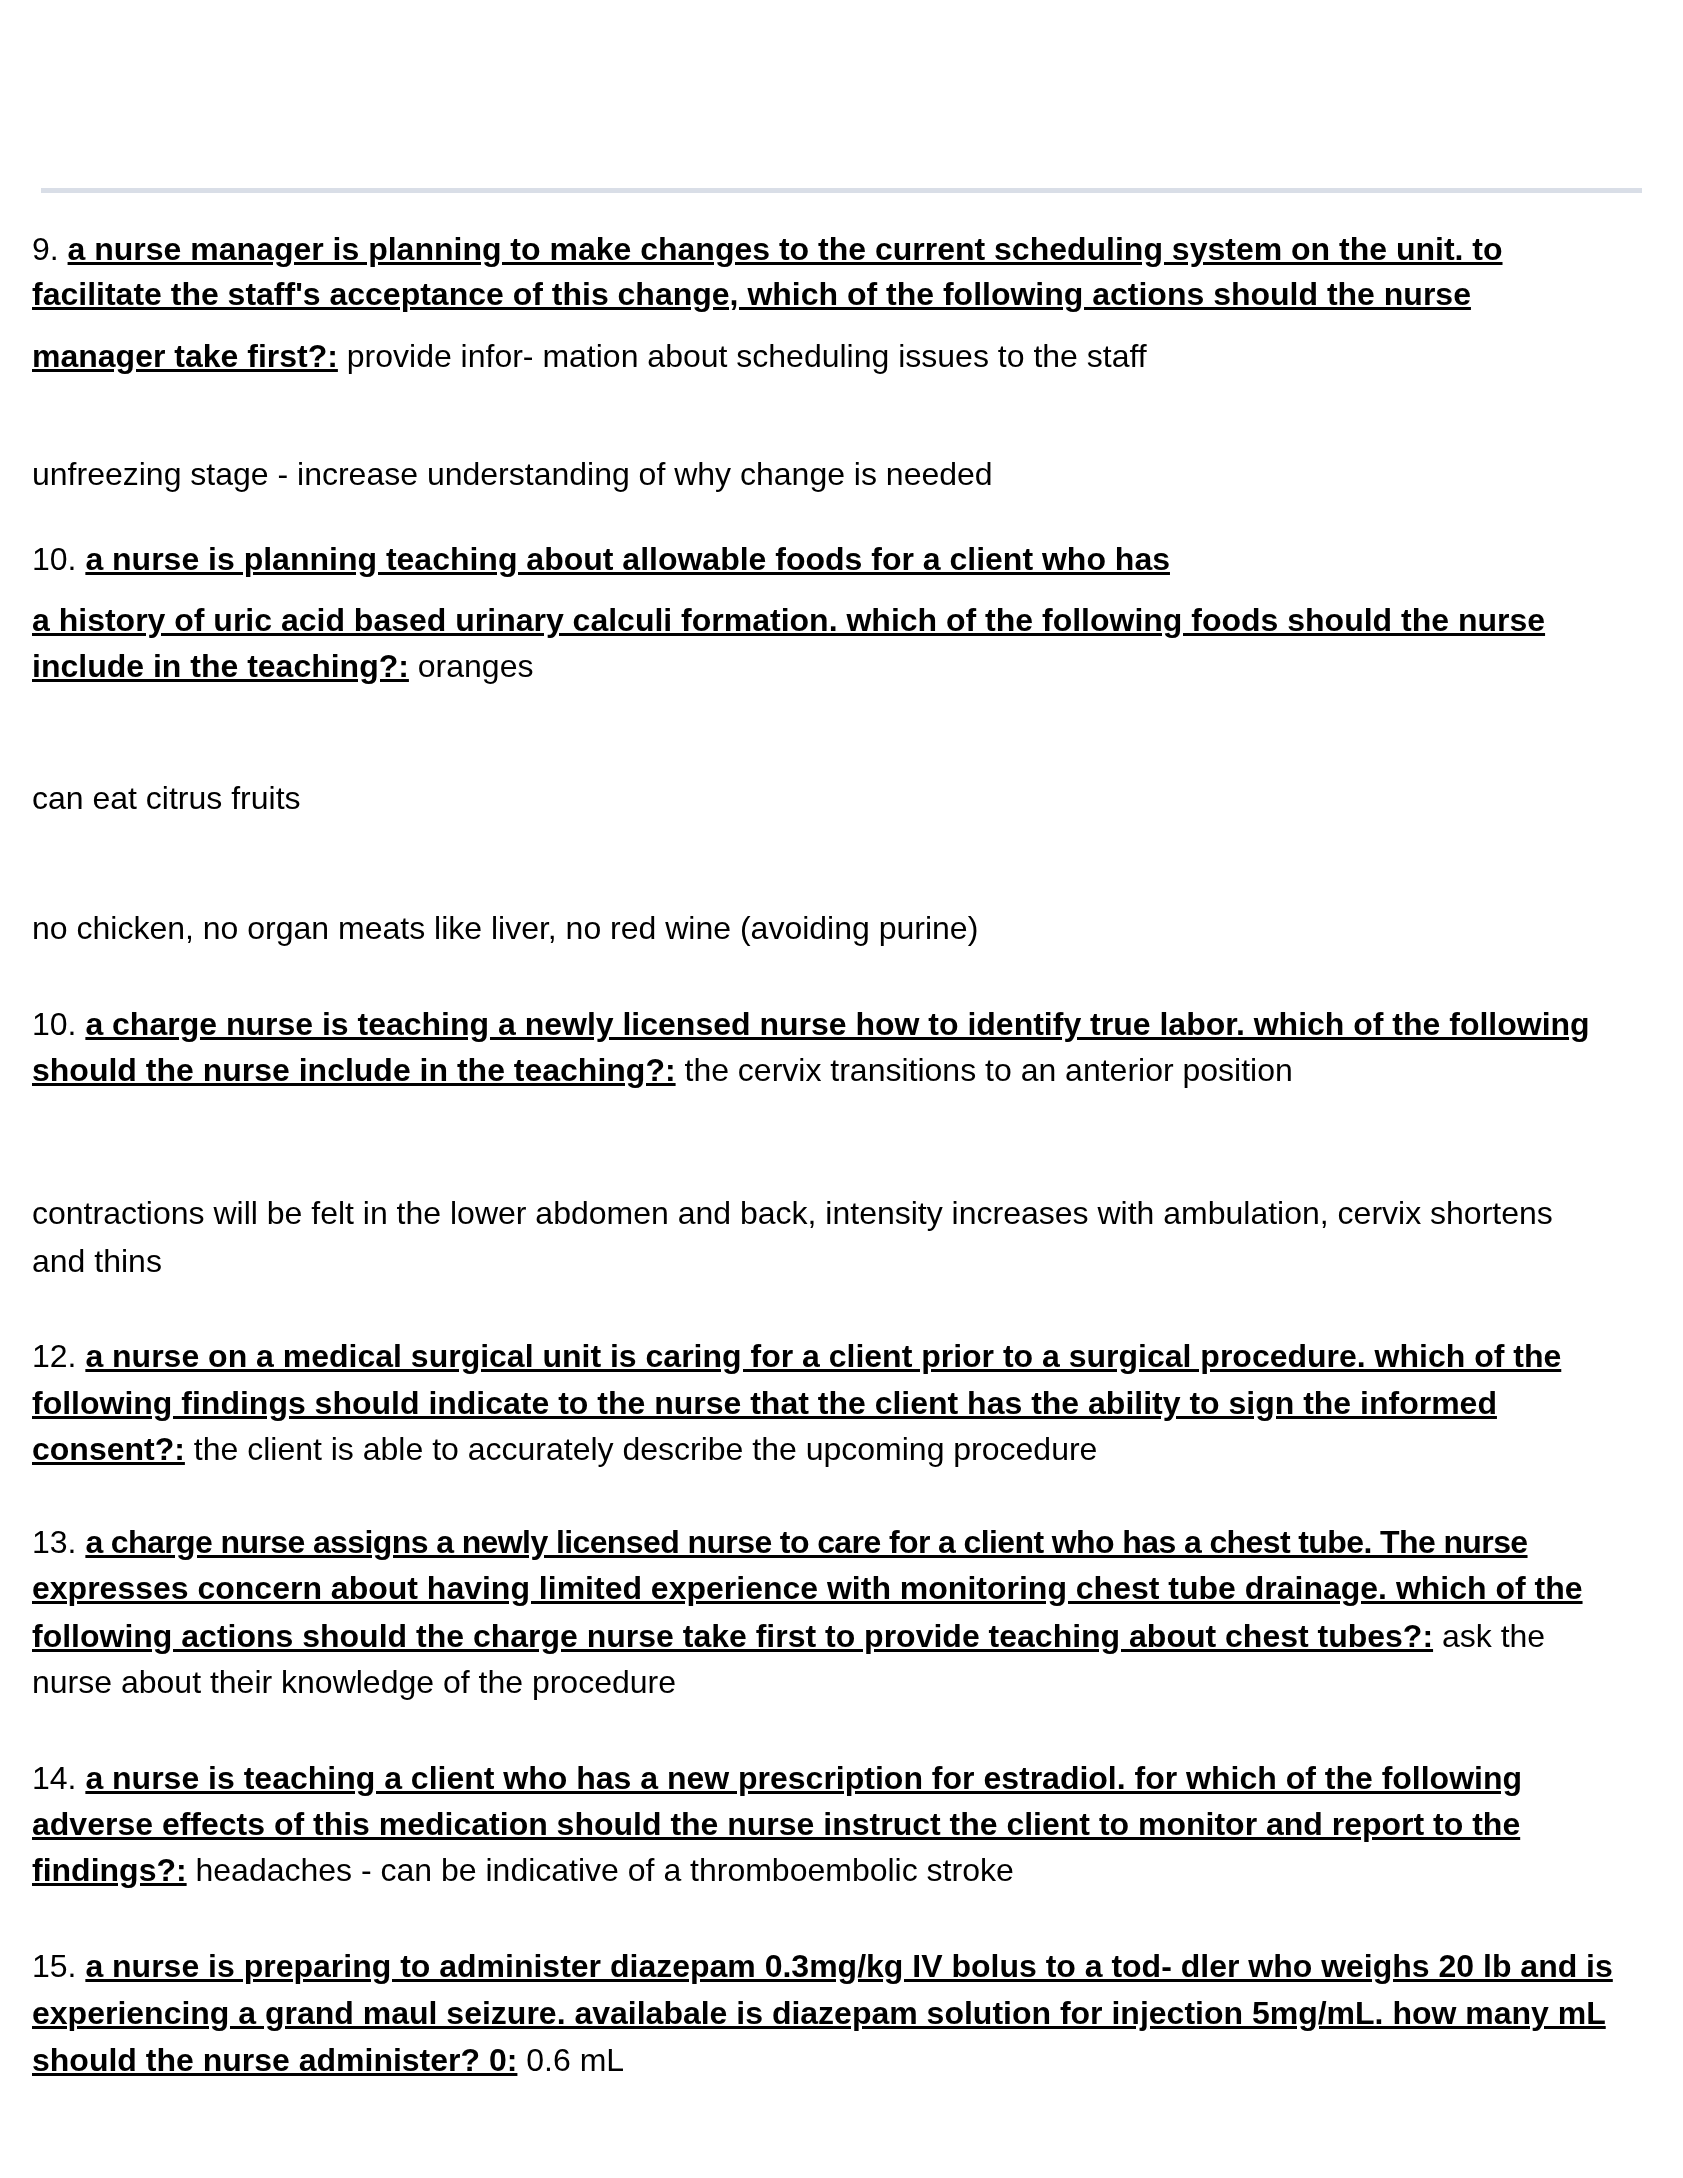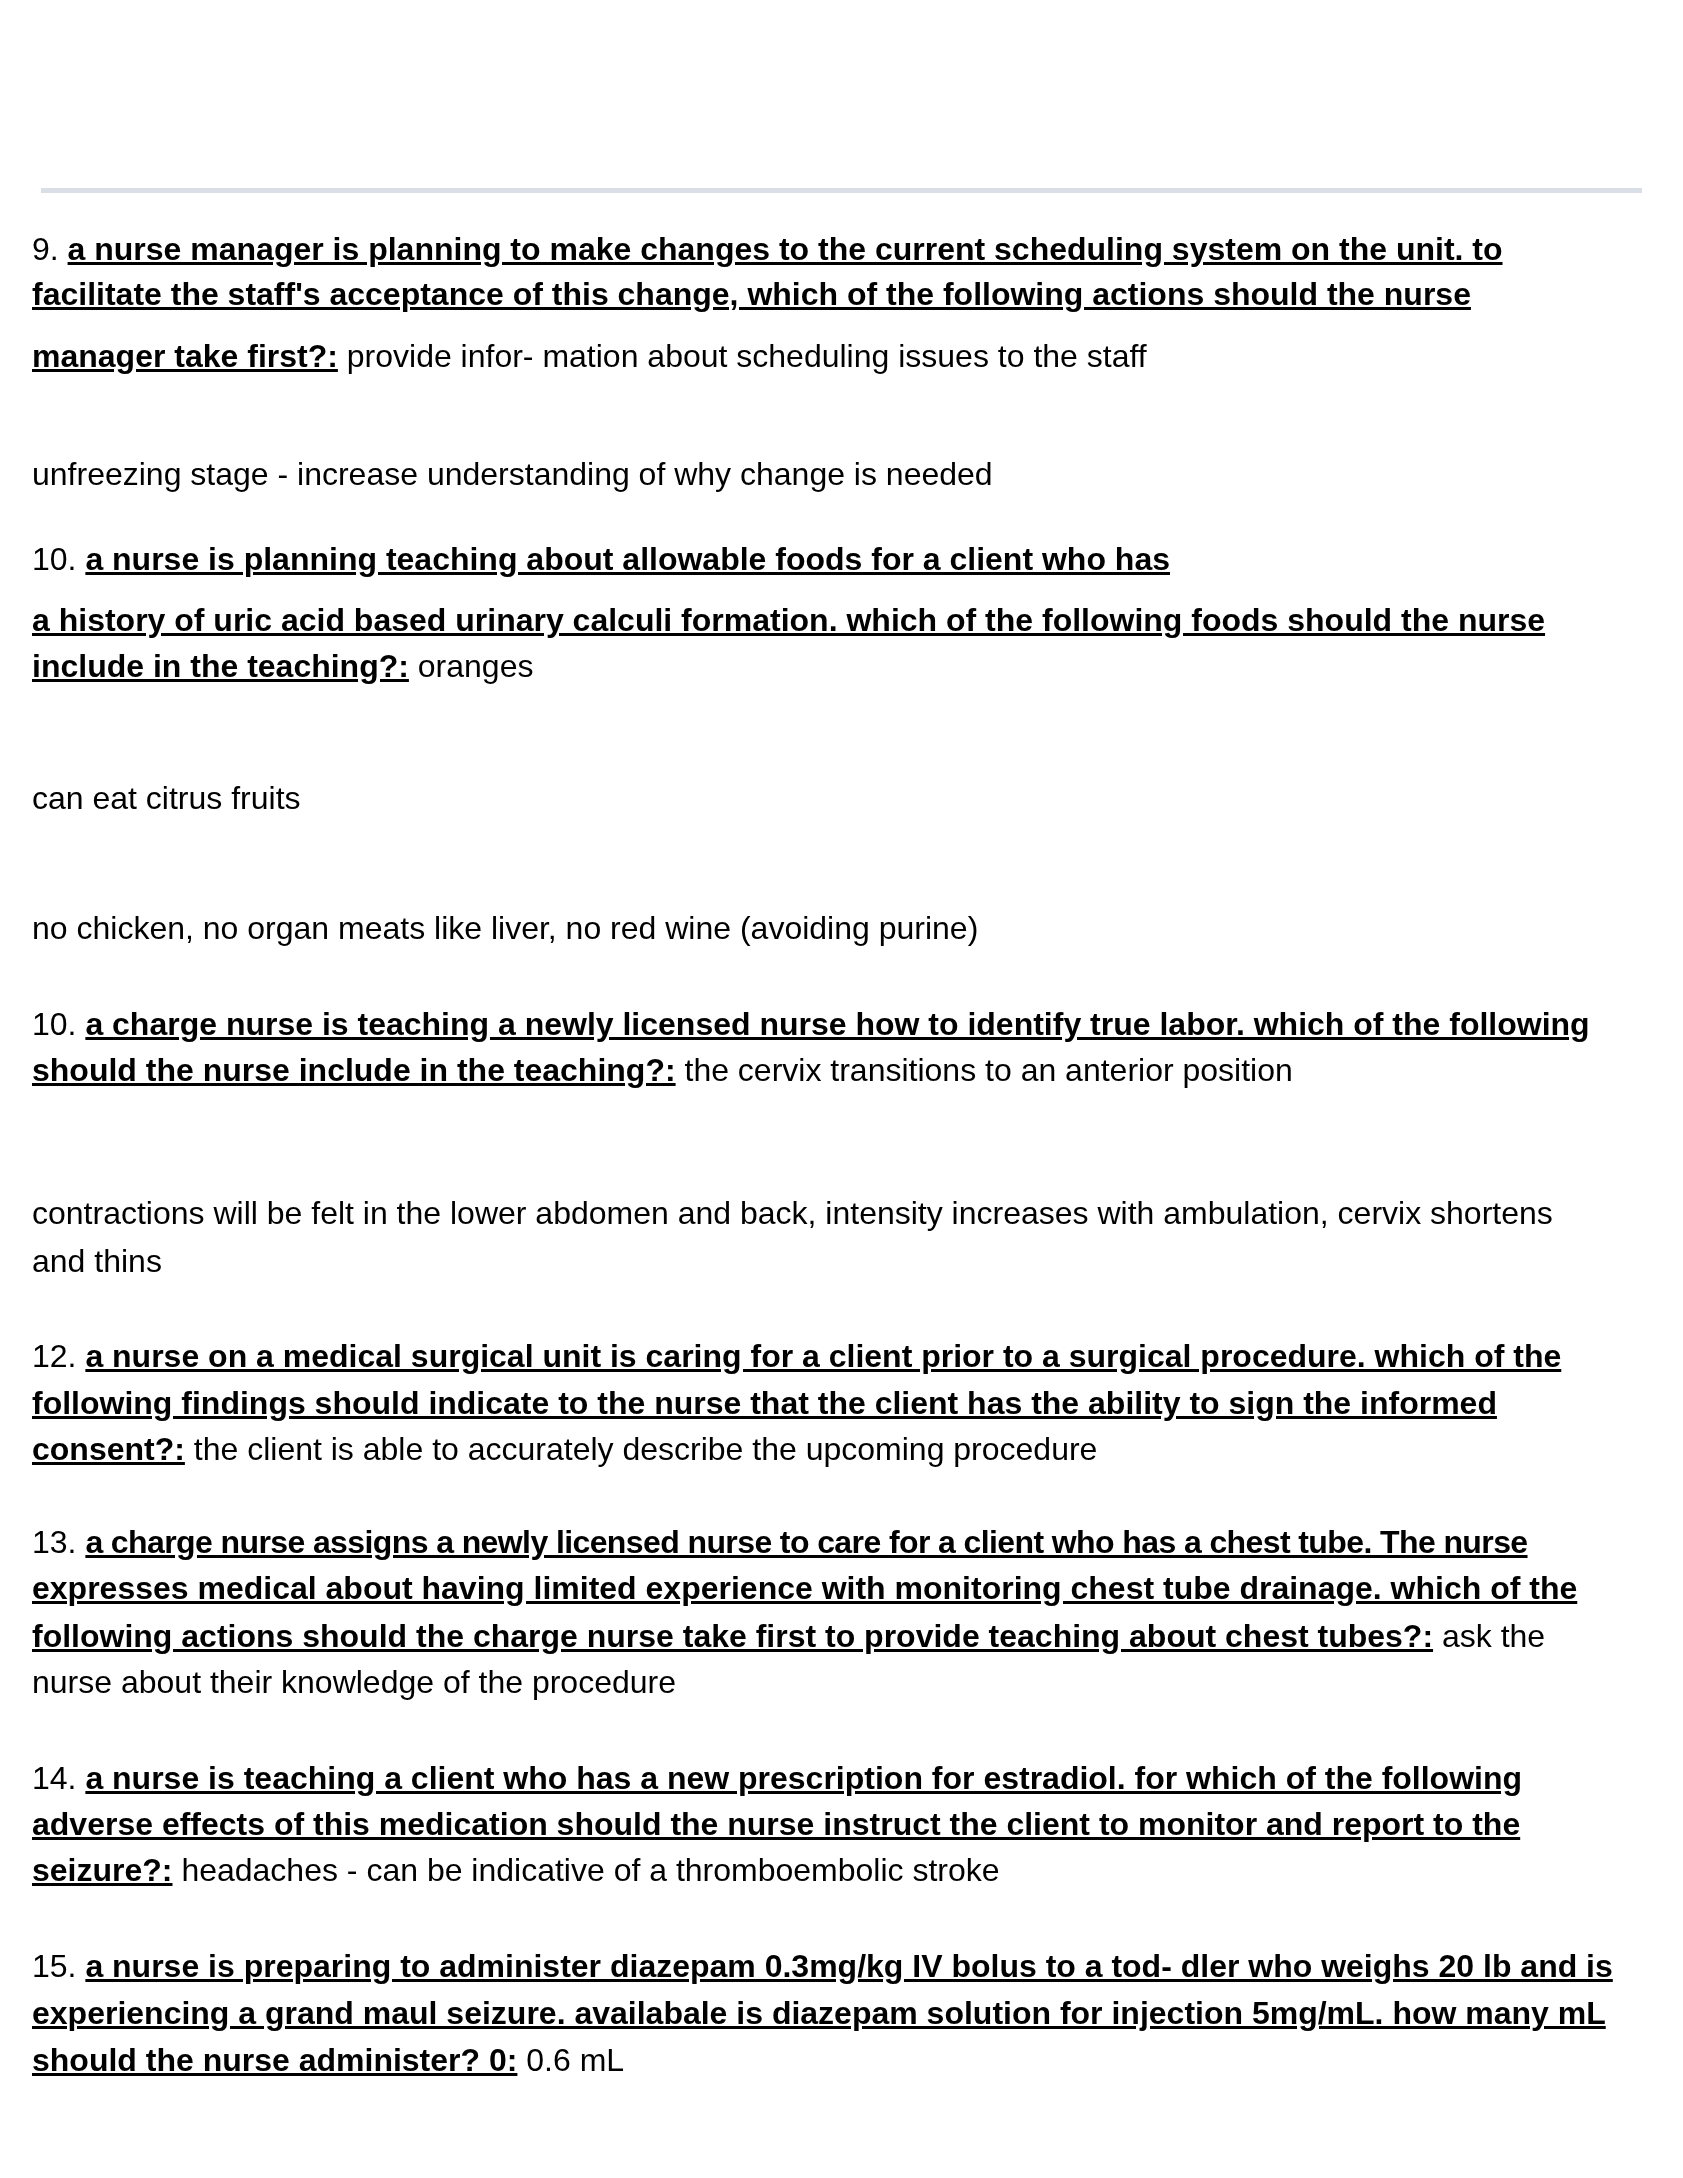--- a/index.html
+++ b/index.html
@@ -29,24 +29,24 @@
 <div class="line" style="top:1004px"><span class="n">10.</span> <span class="b">a charge nurse is teaching a newly licensed nurse how to identify true labor. which of the following</span></div>
 <div class="line" style="top:1050px"><span class="b">should the nurse include in the teaching?:</span><span class="n"> the cervix transitions to an anterior position</span></div>
 <div class="line n" style="top:1193px">contractions will be felt in the lower abdomen and back, intensity increases with ambulation, cervix shortens</div>
 <div class="line n" style="top:1241px">and thins</div>
 
 <div class="line" style="top:1336px"><span class="n">12.</span> <span class="b">a nurse on a medical surgical unit is caring for a client prior to a surgical procedure. which of the</span></div>
 <div class="line b" style="top:1383px">following findings should indicate to the nurse that the client has the ability to sign the informed</div>
 <div class="line" style="top:1429px"><span class="b">consent?:</span><span class="n"> the client is able to accurately describe the upcoming procedure</span></div>
 
 <div class="line" style="top:1522px"><span class="n">13.</span> <span class="b" style="letter-spacing:-0.6px">a charge nurse assigns a newly licensed nurse to care for a client who has a chest tube. The nurse</span></div>
-<div class="line b" style="top:1568px">expresses medical about having limited experience with monitoring chest tube drainage. which of the</div>
+<div class="line b" style="top:1568px">expresses concern about having limited experience with monitoring chest tube drainage. which of the</div>
 <div class="line" style="top:1616px"><span class="b">following actions should the charge nurse take first to provide teaching about chest tubes?:</span><span class="n"> ask the</span></div>
 <div class="line n" style="top:1662px">nurse about their knowledge of the procedure</div>
 
 <div class="line" style="top:1758px"><span class="n">14.</span> <span class="b">a nurse is teaching a client who has a new prescription for estradiol. for which of the following</span></div>
 <div class="line b" style="top:1804px">adverse effects of this medication should the nurse instruct the client to monitor and report to the</div>
-<div class="line" style="top:1850px"><span class="b">seizure?:</span><span class="n"> headaches - can be indicative of a thromboembolic stroke</span></div>
+<div class="line" style="top:1850px"><span class="b">findings?:</span><span class="n"> headaches - can be indicative of a thromboembolic stroke</span></div>
 
 <div class="line" style="top:1946px"><span class="n">15.</span> <span class="b">a nurse is preparing to administer diazepam 0.3mg/kg IV bolus to a tod- dler who weighs 20 lb and is</span></div>
 <div class="line b" style="top:1993px">experiencing a grand maul seizure. availabale is diazepam solution for injection 5mg/mL. how many mL</div>
 <div class="line" style="top:2040px"><span class="b">should the nurse administer? 0:</span><span class="n"> 0.6 mL</span></div>
 
 
 </body></html>

